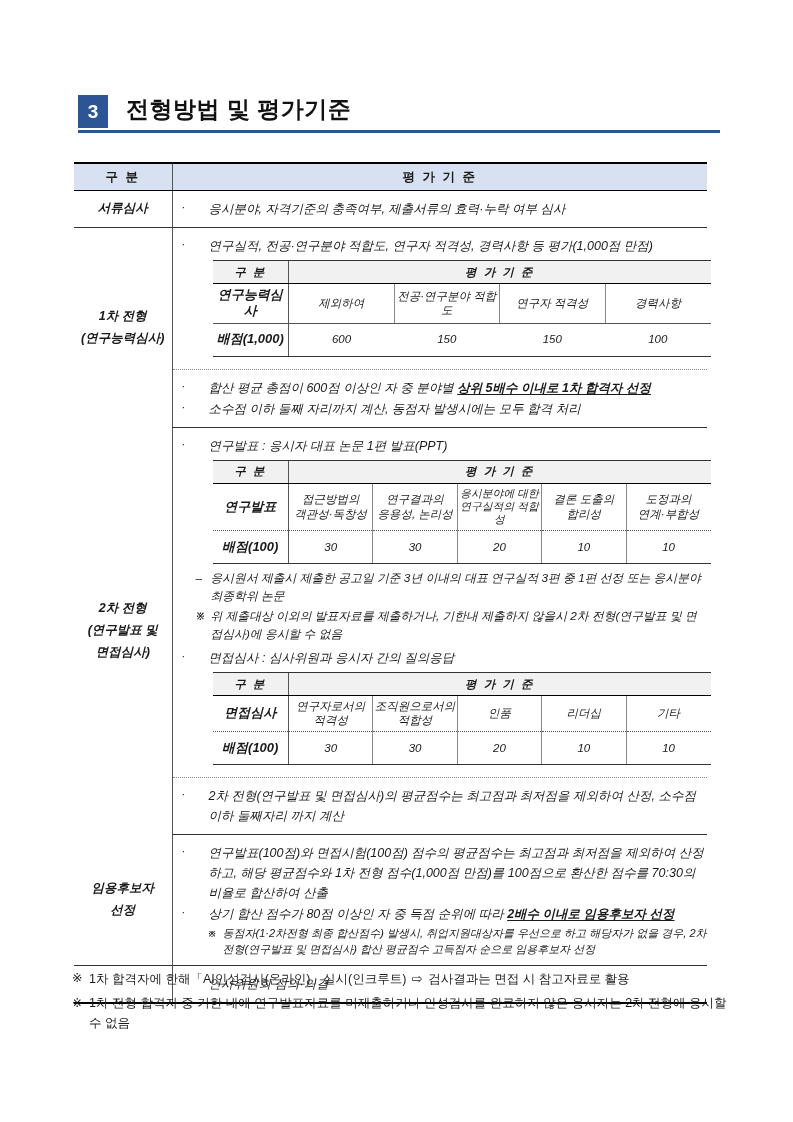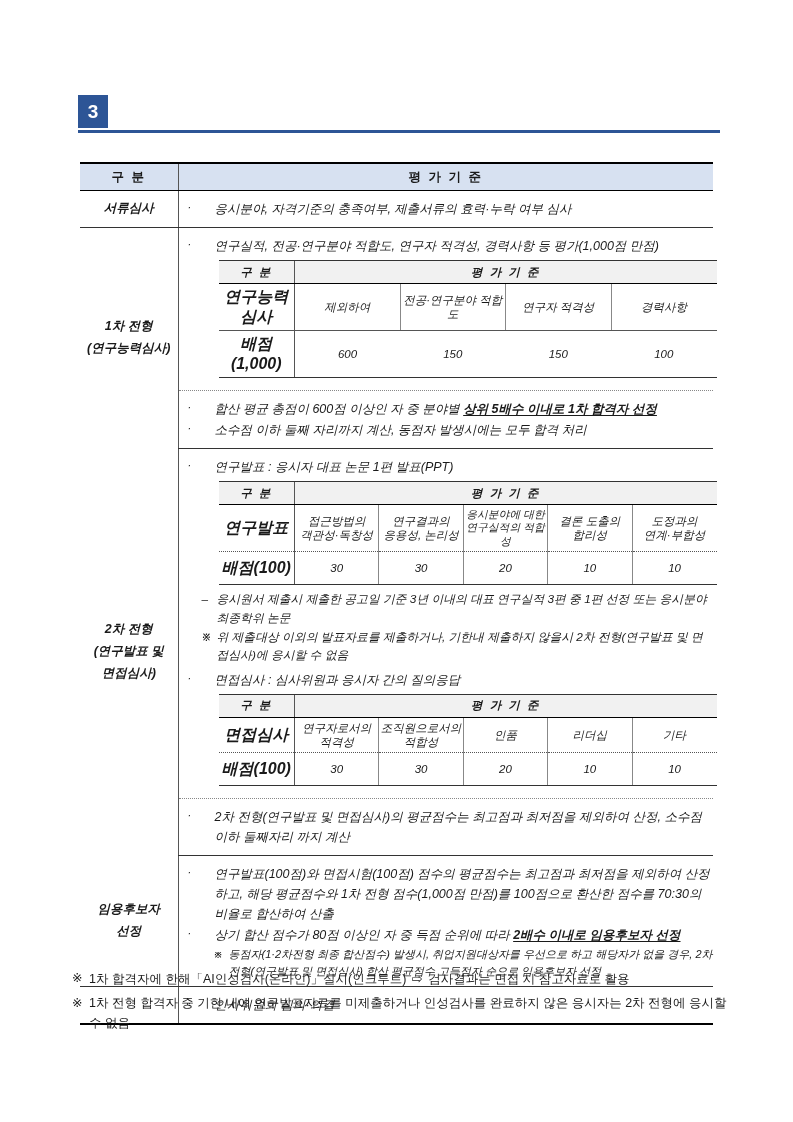--- a/index.html
+++ b/index.html
@@ -58,21 +58,21 @@
     left: 0;
     top: 35px;
     width: 642px;
     height: 3px;
     background: #2d5596;
   }
 
   
   .main-table {
     position: absolute;
-    left: 80px;
+    left: 74px;
     top: 162px;
     width: 633px;
     border-collapse: collapse;
     table-layout: fixed;
   }
   .main-table td, .main-table th {
     border: 0;
     padding: 0;
     vertical-align: middle;
   }
@@ -174,21 +174,21 @@
   .inner .ih td.sep { border-left: 1.3px solid #555555; }
   .inner .ir td {
     border-bottom: 1.1px solid #555555;
     height: 26px;
     padding: 3px 1px;
     line-height: 1.25;
   }
   .inner .ir td.c0 {
     font-weight: bold;
     border-right: 1.3px solid #555555;
-    font-size: 16px;
+    font-size: 13px;
   }
   .inner .ir td.vsep { border-left: 1px solid #888888; }
   .inner .ir-last td { border-bottom: 1.3px solid #333333; }
   .inner .ir-dash td { border-bottom: 1.2px dotted #555555; }
   .ic0 { width: 76px; }
 
   
   .notes {
     position: absolute;
     left: 72px;
@@ -206,20 +206,21 @@
   .note .ntxt { flex: 1 1 auto; }
   .arrow { font-size: 13px; padding: 0 2px; }
 </style>
 </head>
 <body>
 
 <div class="page">
 
   <div class="section-head">
     <div class="sec-num">3</div>
+    <div class="sec-title">전형방법 및 평가기준</div>
     <div class="sec-rule"></div>
   </div>
 
   <table class="main-table">
     <colgroup>
         <col class="col-head">
         <col>
       </colgroup>
     <tbody>
 

